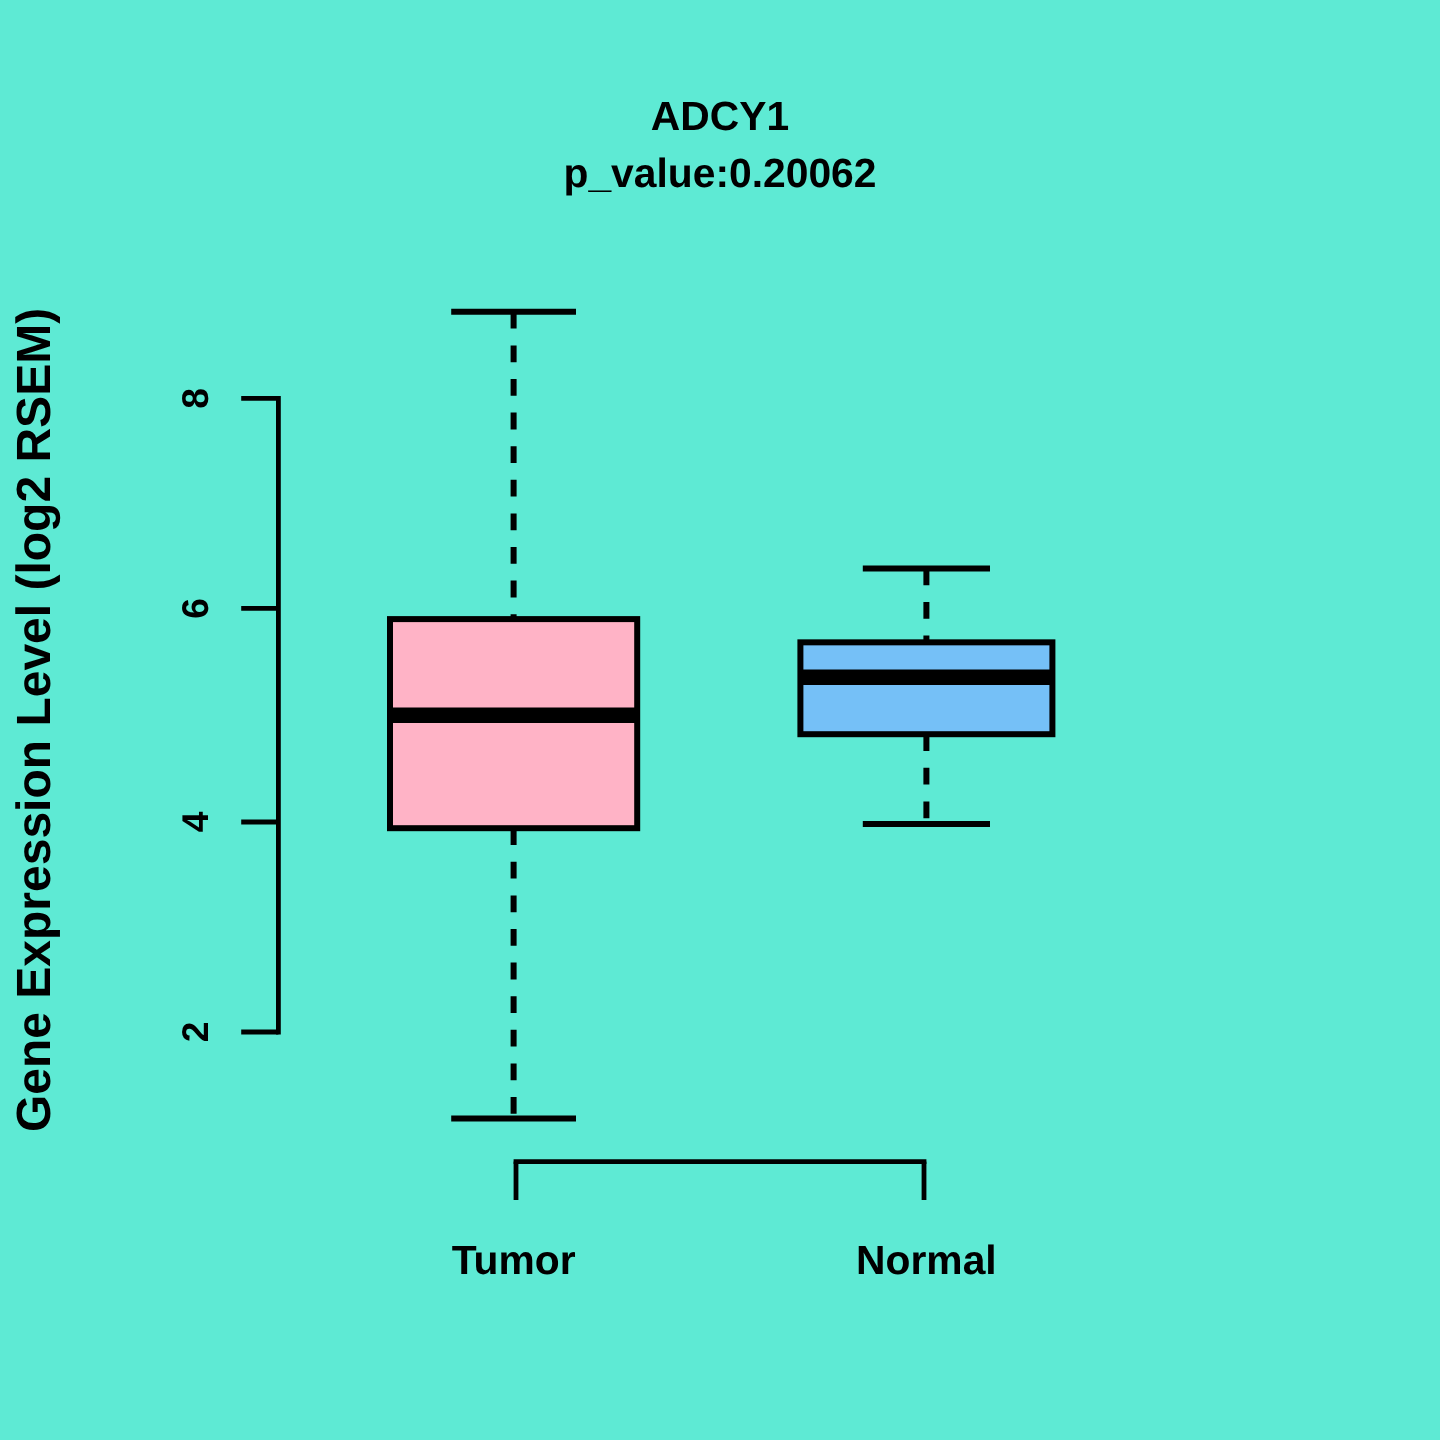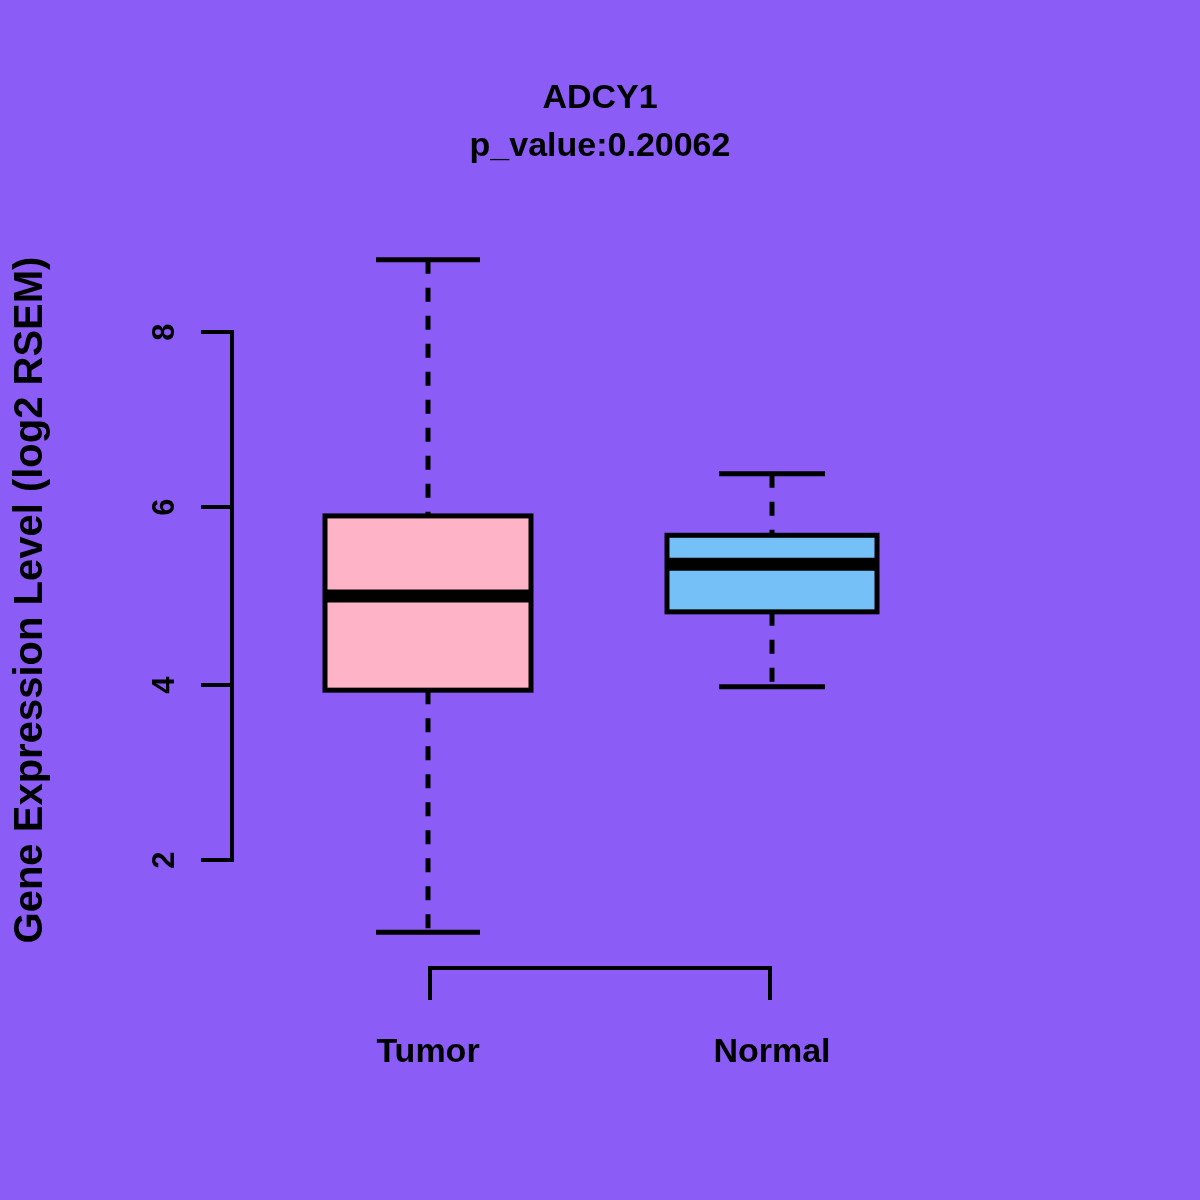--- a/index.html
+++ b/index.html
@@ -4,21 +4,21 @@
 <style>
   html, body {
     margin: 0;
     padding: 0;
     background: #ffffff;
   }
   #plot-root {
     position: relative;
     width: 1200px;
     height: 1200px;
-    background: #8b5cf6;
+    background: #5eead4;
     font-family: "Liberation Sans", sans-serif;
     overflow: hidden;
   }
   svg.plot-canvas {
     position: absolute;
     left: 0;
     top: 0;
     width: 1200px;
     height: 1200px;
     display: block;

